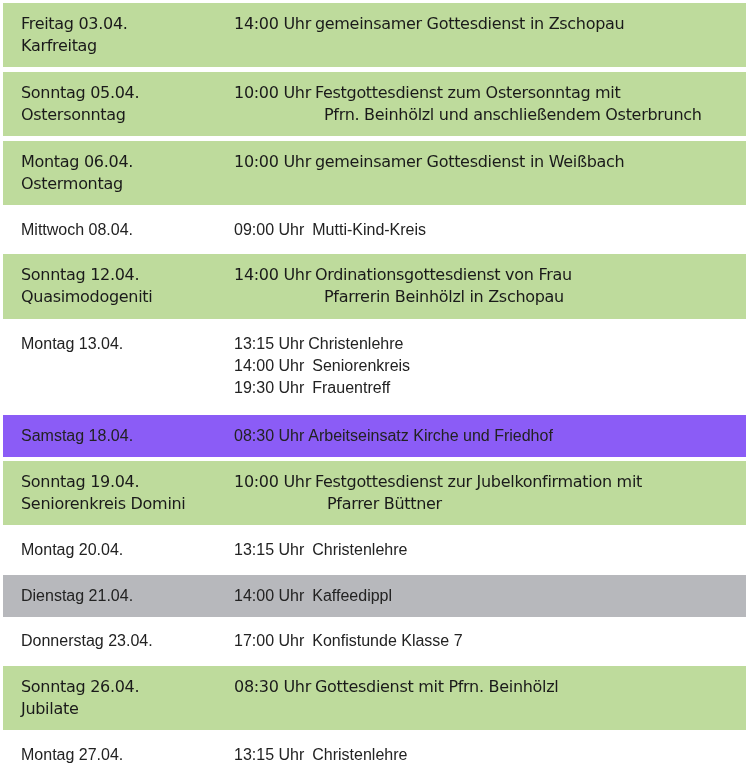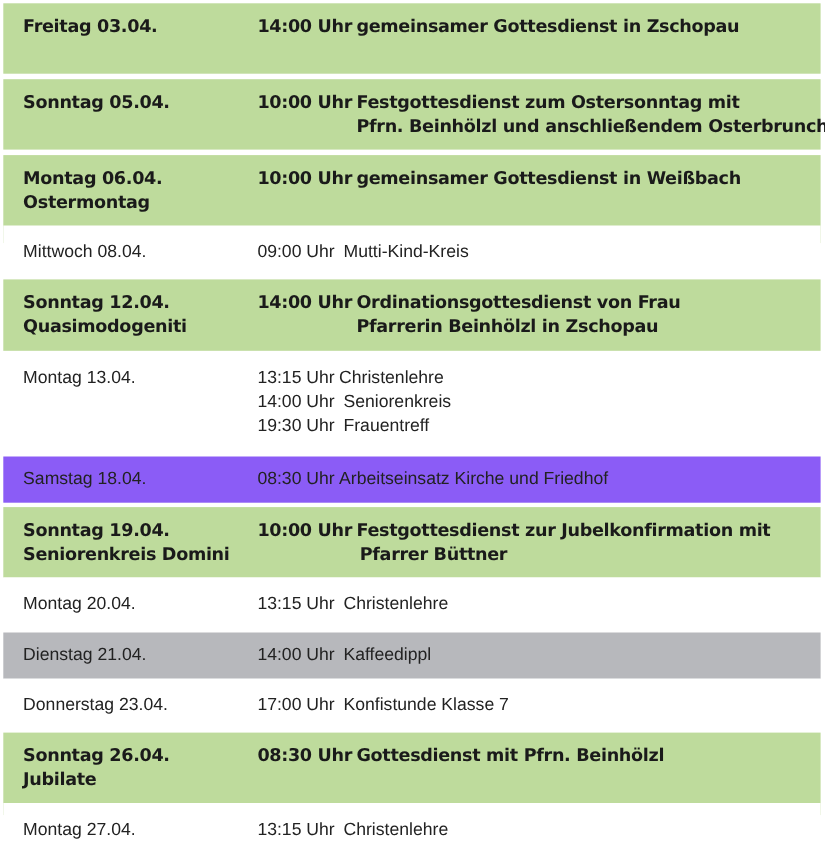--- a/index.html
+++ b/index.html
@@ -19,21 +19,21 @@
   .row.salmon { background: #8b5cf6; }
   .row.gray { background: #b7b8bc; }
   .row.white { background: #ffffff; }
   .col-date {
     position: absolute; left: 18px; top: 0;
   }
   .col-event {
     position: absolute; left: 231px; top: 0;
   }
   .bold .col-date, .bold .col-event {
-    font-weight: bold; font-size: 16px; line-height: 22px;
+    font-weight: normal; font-size: 16px; line-height: 22px;
     font-family: "DejaVu Sans", sans-serif;
     letter-spacing: -0.3px;
   }
   .light .col-date, .light .col-event {
     font-weight: normal; font-size: 16px; line-height: 22px;
     font-family: "Liberation Sans", sans-serif;
     color: #222;
   }
   .line { display: block; white-space: nowrap; }
   .indent { padding-left: 90px; }
@@ -42,29 +42,31 @@
   .light .time { margin-right: 8px; }
 </style>
 </head>
 <body>
 
 <div>
 
   <div class="row green bold" style="top:3px;height:64px;">
     <div class="col-date" style="top:10px;">
       <span class="line">Freitag 03.04.</span>
+      <span class="line">Karfreitag</span>
     </div>
     <div class="col-event" style="top:10px;">
       <span class="line"><span class="time">14:00 Uhr</span><span>gemeinsamer Gottesdienst in Zschopau</span></span>
     </div>
   </div>
 
   <div class="row green bold" style="top:72px;height:64px;">
     <div class="col-date" style="top:10px;">
       <span class="line">Sonntag 05.04.</span>
+      <span class="line">Ostersonntag</span>
     </div>
     <div class="col-event" style="top:10px;">
       <span class="line"><span class="time">10:00 Uhr</span><span>Festgottesdienst zum Ostersonntag mit</span></span>
       <span class="line indent">Pfrn. Beinhölzl und anschließendem Osterbrunch</span>
     </div>
   </div>
 
   <div class="row green bold" style="top:141px;height:80px;">
     <div class="col-date" style="top:10px;">
       <span class="line">Montag 06.04.</span>

